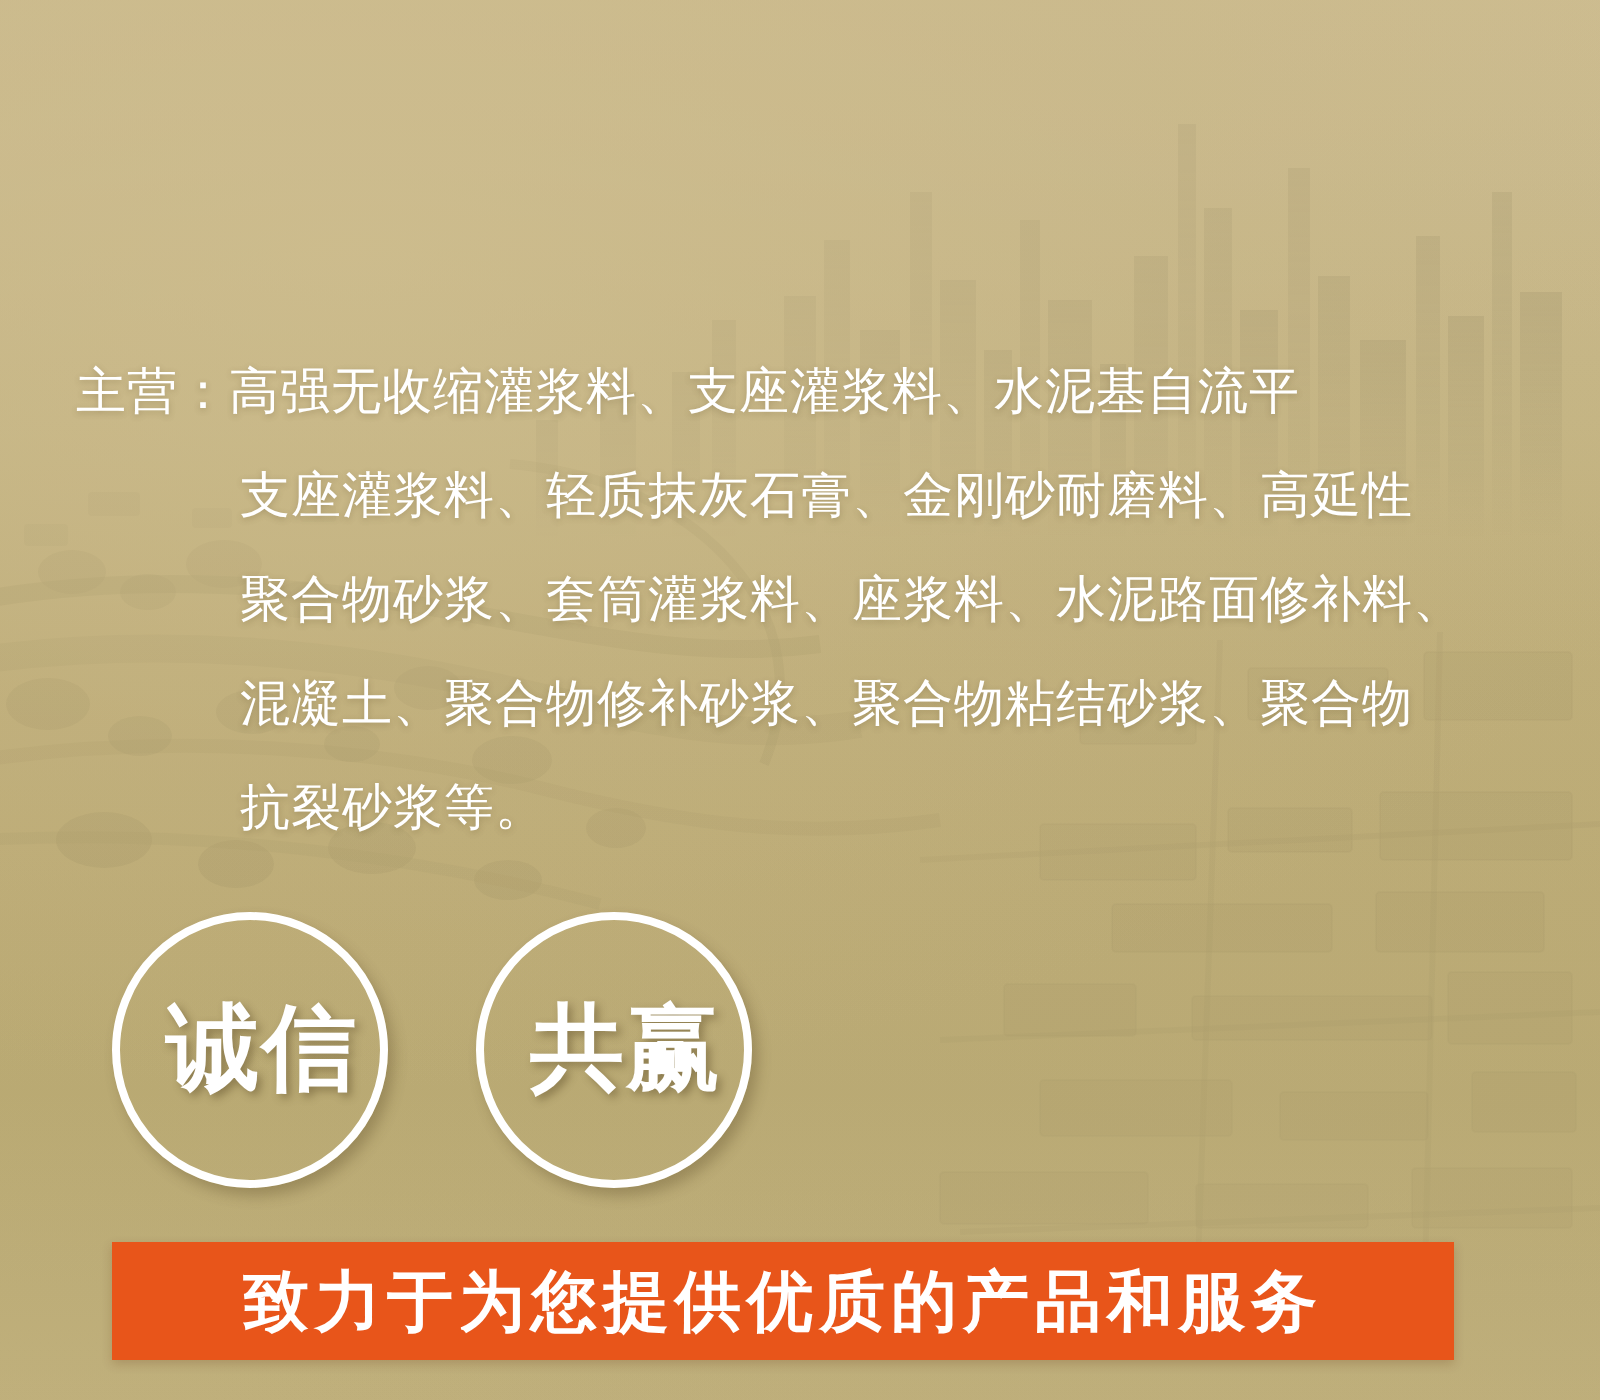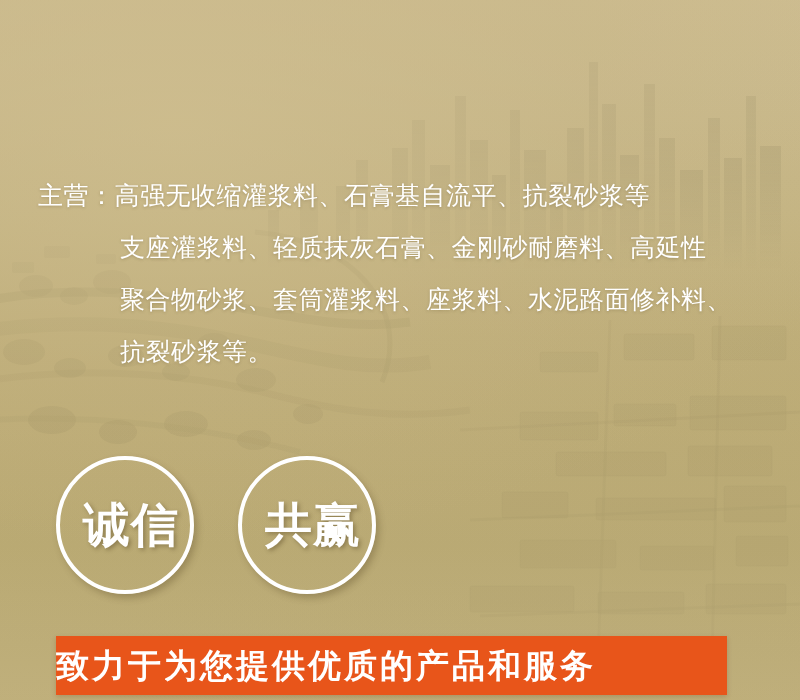--- a/index.html
+++ b/index.html
@@ -131,23 +131,22 @@
   
   #slogan-bar {
     position: absolute;
     left: 56px;
     top: 621px;
     width: 671px;
     height: 59px;
     background: #e8551a;
     display: flex;
     align-items: center;
-    justify-content: flex-start;
+    justify-content: center;
     box-shadow: 0 2px 5px rgba(90,40,10,.20);
-    margin-top: 15px;
   }
   #slogan-text {
     color: #ffffff;
     font-size: 33px;
     line-height: 38px;
     letter-spacing: 3px;
     white-space: nowrap;
     font-weight: 700;
   }
 </style>
@@ -253,23 +252,24 @@
       <path d="M480,616 L800,604"></path>
       <path d="M610,320 L598,660"></path>
       <path d="M720,316 L712,660"></path>
     </g>
   </svg>
 
   <div class="bg-layer" id="bg-haze"></div>
 
 
   <div id="scope-block">
-    <div class="scope-line">主营：高强无收缩灌浆料、石膏基自流平、抗裂砂浆等</div>
+    <div class="scope-line">主营：高强无收缩灌浆料、支座灌浆料、水泥基自流平</div>
     <div class="scope-line indent">支座灌浆料、轻质抹灰石膏、金刚砂耐磨料、高延性</div>
     <div class="scope-line indent">聚合物砂浆、套筒灌浆料、座浆料、水泥路面修补料、</div>
+    <div class="scope-line indent">混凝土、聚合物修补砂浆、聚合物粘结砂浆、聚合物</div>
     <div class="scope-line indent">抗裂砂浆等。</div>
   </div>
 
   <div id="value-circles">
     <div class="value-circle">
       <span class="value-text">诚信</span>
     </div>
     <div class="value-circle">
       <span class="value-text">共赢</span>
     </div>

